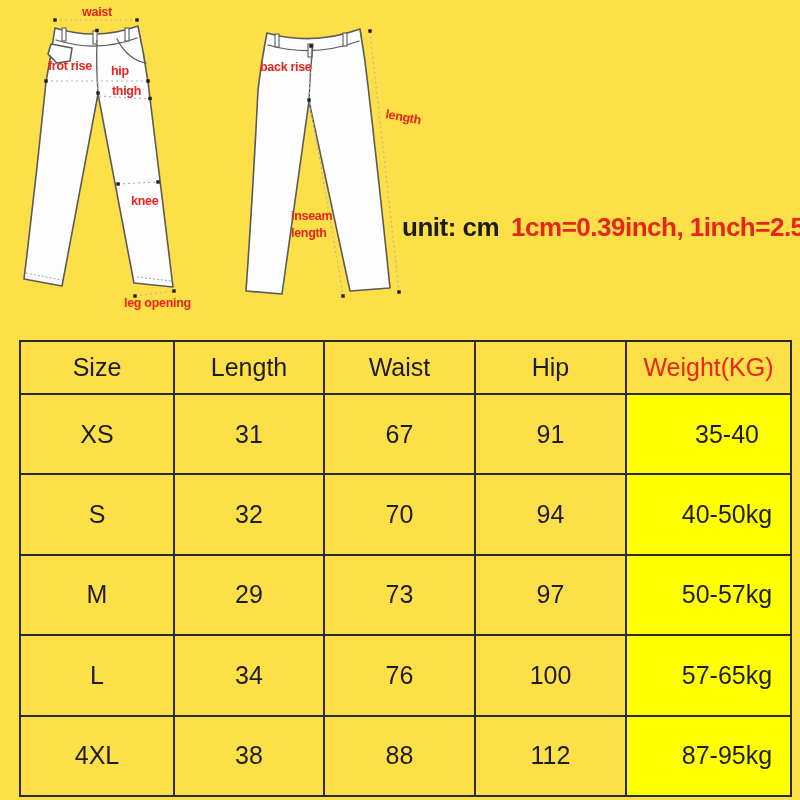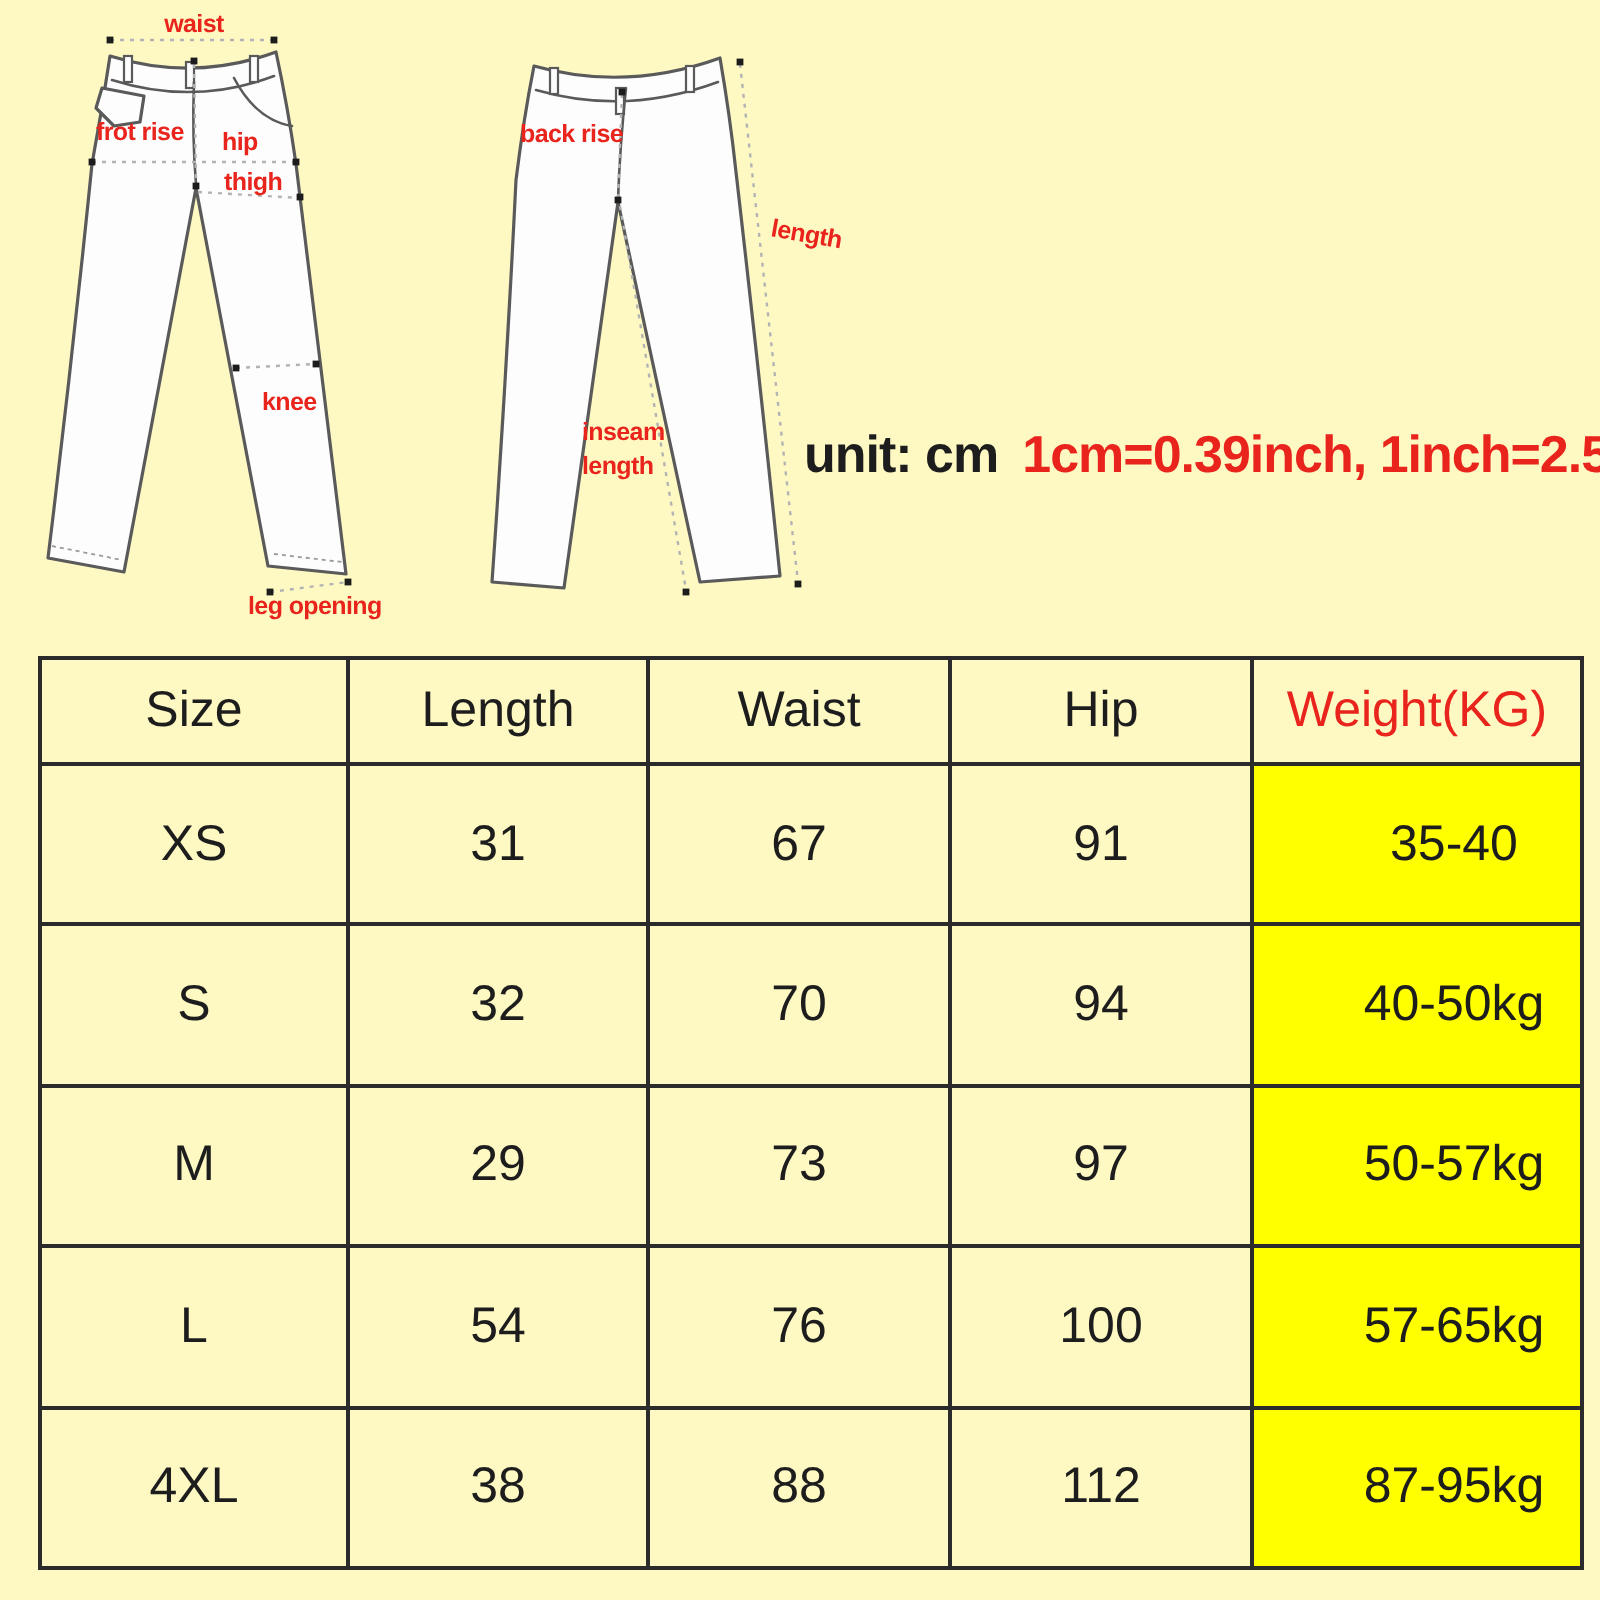--- a/index.html
+++ b/index.html
@@ -1,36 +1,36 @@
 <!DOCTYPE html>
 <html><head>
 <meta charset="utf-8">
 <style>
   html,body{margin:0;padding:0;background:#fff;}
-  .canvas{position:relative;width:800px;height:800px;background:#fef9c3;
+  .canvas{position:relative;width:800px;height:800px;background:#fde047;
           font-family:"Liberation Sans",sans-serif;overflow:hidden;}
 
   
   .diagram{position:absolute;left:0;top:0;}
   .outline{fill:#fdfdfd;stroke:#5a5a5a;stroke-width:1.6;stroke-linejoin:round;}
   .seam{fill:none;stroke:#5a5a5a;stroke-width:1.3;stroke-linecap:round;}
   .loop{fill:#fdfdfd;stroke:#5a5a5a;stroke-width:1.1;}
   .dotted{fill:none;stroke:#b3b3b3;stroke-width:1.2;stroke-dasharray:2 3;}
   .stitch{fill:none;stroke:#9a9a9a;stroke-width:0.9;stroke-dasharray:2 2;}
   .dot{fill:#1c1c1c;}
   .lbl{fill:#e8241c;font-weight:bold;font-size:12.5px;letter-spacing:-0.3px;
        font-family:"Liberation Sans",sans-serif;}
 
   
   .unit-note{position:absolute;left:402px;top:212px;white-space:nowrap;
              font-size:26px;font-weight:bold;letter-spacing:-0.5px;color:#1d1d1d;}
   .unit-note .conv{color:#e8241c;margin-left:12px;}
 
   
-  .size-table{position:absolute;left:19px;top:328px;width:771px;height:457px;
+  .size-table{position:absolute;left:19px;top:340px;width:771px;height:457px;
               border-collapse:collapse;table-layout:fixed;text-align:center;
               color:#1d1d1d;}
   .size-table th,.size-table td{border:2px solid #2b2b2b;font-weight:normal;
               font-size:25px;padding:0;vertical-align:middle;}
   .size-table thead tr{height:53px;}
   .size-table tbody tr{height:34px;}
   .size-table th.weight-head{color:#e8241c;}
   .size-table td.weight-cell{background:#ffff00;padding-left:37px;}
 </style>
 </head>
@@ -146,21 +146,21 @@
       </tr>
       <tr>
         <td>M</td>
         <td>29</td>
         <td>73</td>
         <td>97</td>
         <td class="weight-cell">50-57kg</td>
       </tr>
       <tr>
         <td>L</td>
-        <td>54</td>
+        <td>34</td>
         <td>76</td>
         <td>100</td>
         <td class="weight-cell">57-65kg</td>
       </tr>
       <tr>
         <td>4XL</td>
         <td>38</td>
         <td>88</td>
         <td>112</td>
         <td class="weight-cell">87-95kg</td>

